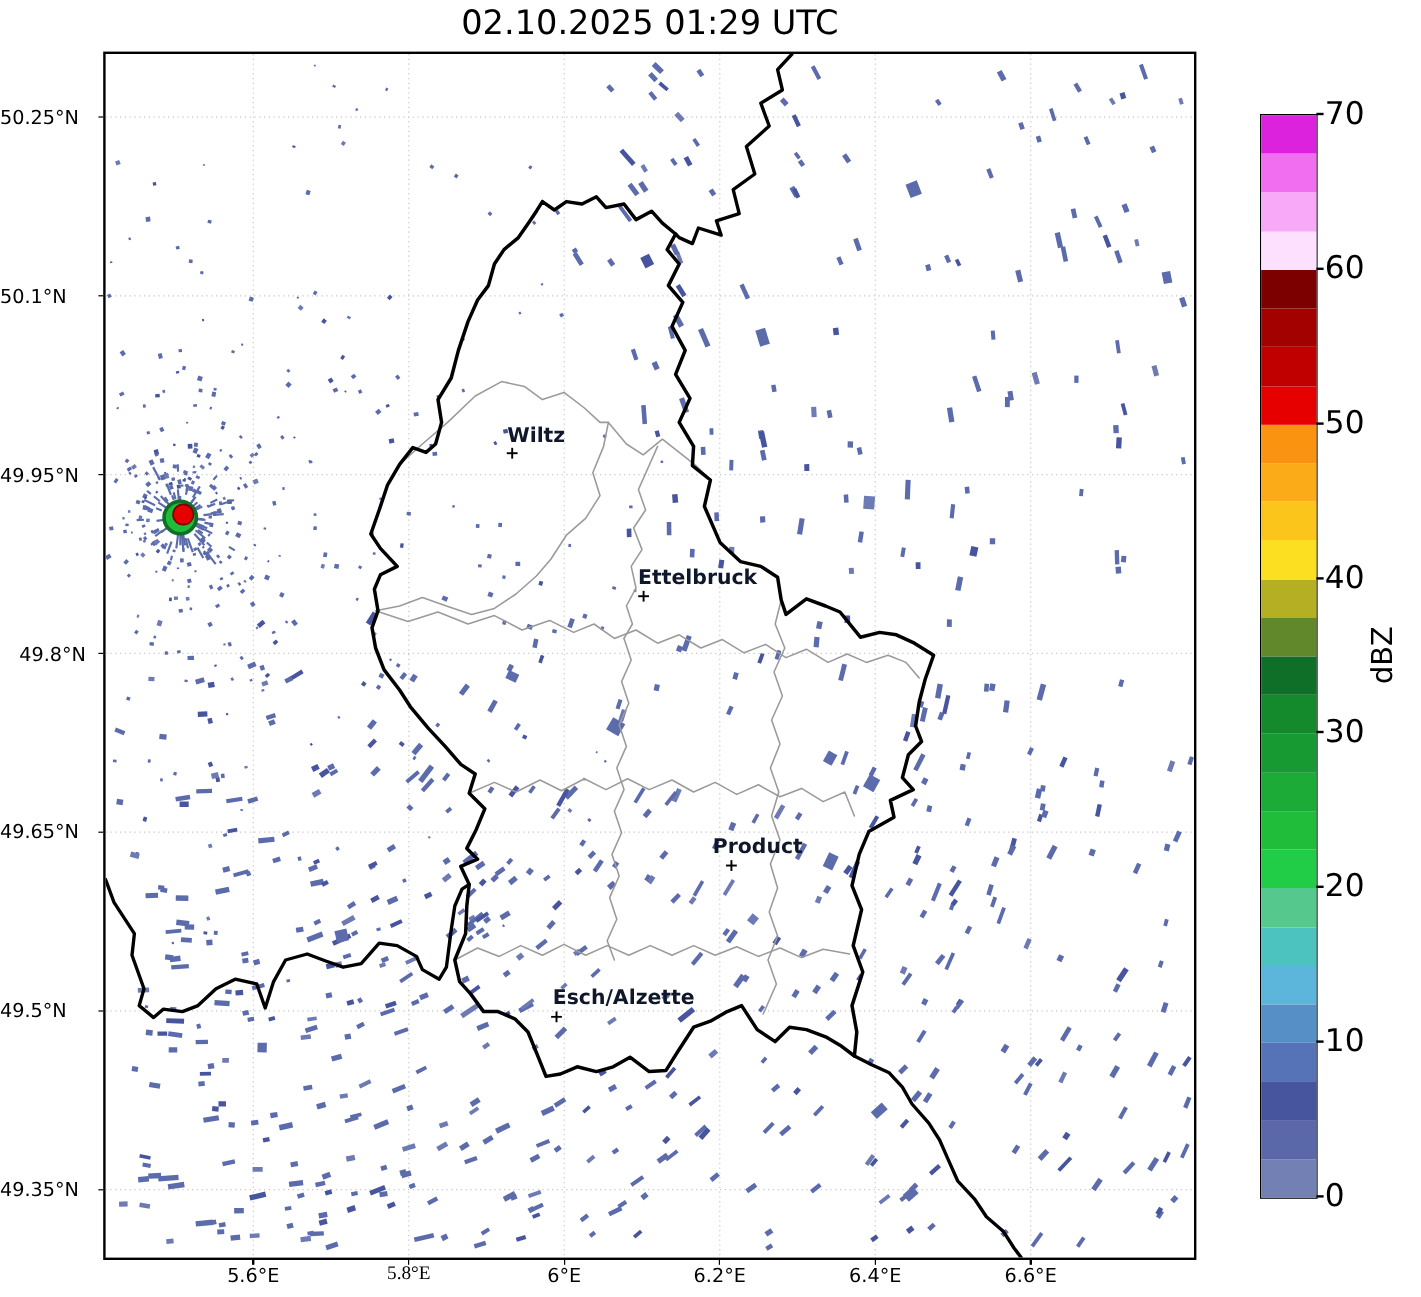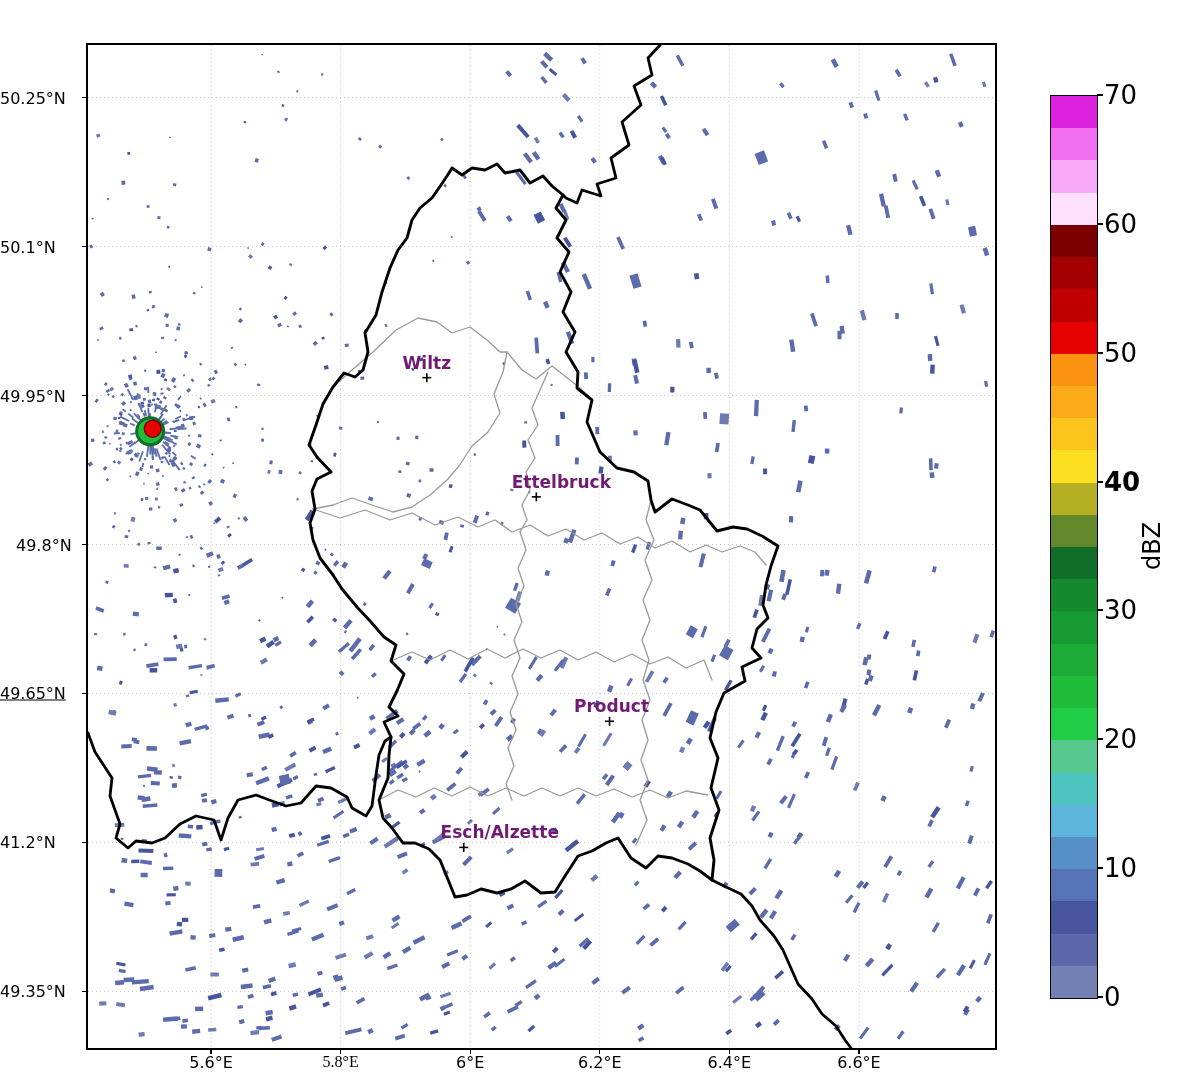--- a/index.html
+++ b/index.html
@@ -6,39 +6,40 @@
   body{font-family:"DejaVu Sans","Liberation Sans",sans-serif;}
   .page{position:relative;width:1184px;height:1081px;background:#fff;overflow:hidden;}
   .chart-title{position:absolute;left:88px;top:2px;width:907px;text-align:center;
     font-size:28px;color:#000;white-space:nowrap;}
   .plot{position:absolute;left:86px;top:43px;width:911px;height:1007px;
     border:2px solid #000;box-sizing:border-box;background:#fff;}
   .plot svg{position:absolute;left:0;top:0;}
   .overlay{position:absolute;left:0;top:0;width:907px;height:1003px;pointer-events:none;}
   .info-box{position:absolute;left:5px;top:5px;background:#fff;border:1.2px solid #2b2b2b;
     padding:3px 8px 4px 6px;font-size:14.5px;line-height:1.32;color:#000;z-index:5;}
-  .city-label{position:absolute;font-size:17px;font-weight:bold;color:#701a75;
-    transform:translate(-50%,-100%);white-space:nowrap;z-index:4;}
+  .city-label{position:absolute;font-size:17px;font-weight:bold;color:#0f172a;
+    transform:translate(-50%,-100%);white-space:nowrap;z-index:4;margin-left:20px;}
   .tick-label{position:absolute;font-size:16px;color:#000;white-space:nowrap;}
   .lat-label{width:80px;text-align:left;transform:translateY(-50%);}
   .lon-label{transform:translateX(-50%);}
   .tickmark{position:absolute;background:#000;}
   .colorbar{position:absolute;left:1050px;top:95px;width:46px;height:902px;
     border:1.4px solid #000;box-sizing:content-box;}
   .cb-seg{position:absolute;left:0;width:100%;}
   .cb-num{position:absolute;left:1104px;font-size:26px;color:#000;transform:translateY(-50%);}
   .cb-tick{position:absolute;left:1097px;width:6px;height:2px;background:#000;}
   .cb-label{position:absolute;left:1152px;top:546px;font-size:24px;color:#000;
     transform:translate(-50%,-50%) rotate(-90deg);white-space:nowrap;}
 </style>
 </head>
 <body>
 
 <div class="page">
 
+  <div class="chart-title">02.10.2025 01:29 UTC</div>
 
   <div class="plot">
     <svg width="907" height="1003" viewBox="0 0 907 1003">
       <defs>
           <clipPath id="clipPlot">
             <rect x="0" y="0" width="907" height="1003"></rect>
           </clipPath>
         </defs>
       <g clip-path="url(#clipPlot)">
         <g id="g-grid">
@@ -1136,23 +1137,23 @@
 
   <div id="axis-layer">
       <div class="tick-label lat-label" style="left:0px;top:97.63267326732412px;">50.25°N</div>
       <div class="tickmark" style="left:82px;top:97.03267326732413px;width:4px;height:1.4px;"></div>
       <div class="tick-label lat-label" style="left:0px;top:246.59306930692696px;">50.1°N</div>
       <div class="tickmark" style="left:82px;top:245.99306930692697px;width:4px;height:1.4px;"></div>
       <div class="tick-label lat-label" style="left:0px;top:395.5534653465298px;">49.95°N</div>
       <div class="tickmark" style="left:82px;top:394.95346534652975px;width:4px;height:1.4px;"></div>
       <div class="tick-label lat-label" style="left:0px;top:544.5138613861398px;margin-left:16px;">49.8°N</div>
       <div class="tickmark" style="left:82px;top:543.9138613861397px;width:4px;height:1.4px;"></div>
-      <div class="tick-label lat-label" style="left:0px;top:693.4742574257426px;text-decoration:underline;">49.65°N</div>
+      <div class="tick-label lat-label" style="left:0px;top:693.4742574257426px;">49.65°N</div>
       <div class="tickmark" style="left:82px;top:692.8742574257426px;width:4px;height:1.4px;"></div>
-      <div class="tick-label lat-label" style="left:0px;top:842.4346534653454px;">41.2°N</div>
+      <div class="tick-label lat-label" style="left:0px;top:842.4346534653454px;">49.5°N</div>
       <div class="tickmark" style="left:82px;top:841.8346534653454px;width:4px;height:1.4px;"></div>
       <div class="tick-label lat-label" style="left:0px;top:991.3950495049482px;">49.35°N</div>
       <div class="tickmark" style="left:82px;top:990.7950495049482px;width:4px;height:1.4px;"></div>
       <div class="tick-label lon-label" style="left:211.09285714285687px;top:1053px;">5.6°E</div>
       <div class="tickmark" style="left:210.39285714285688px;top:1050px;width:1.4px;height:4px;"></div>
       <div class="tick-label lon-label" style="left:340.6642857142856px;top:1053px;font-family:Liberation Serif, serif;">5.8°E</div>
       <div class="tickmark" style="left:339.9642857142856px;top:1050px;width:1.4px;height:4px;"></div>
       <div class="tick-label lon-label" style="left:470.2357142857143px;top:1053px;">6°E</div>
       <div class="tickmark" style="left:469.53571428571433px;top:1050px;width:1.4px;height:4px;"></div>
       <div class="tick-label lon-label" style="left:599.807142857143px;top:1053px;">6.2°E</div>
@@ -1196,21 +1197,21 @@
   <div id="colorbar-axis">
       <div class="cb-tick" style="top:996px;"></div>
       <div class="cb-num" style="top:997px;">0</div>
       <div class="cb-tick" style="top:867.1428571428571px;"></div>
       <div class="cb-num" style="top:868.1428571428571px;">10</div>
       <div class="cb-tick" style="top:738.2857142857143px;"></div>
       <div class="cb-num" style="top:739.2857142857143px;">20</div>
       <div class="cb-tick" style="top:609.4285714285714px;"></div>
       <div class="cb-num" style="top:610.4285714285714px;">30</div>
       <div class="cb-tick" style="top:480.57142857142856px;"></div>
-      <div class="cb-num" style="top:481.57142857142856px;font-weight:bold;">40</div>
+      <div class="cb-num" style="top:481.57142857142856px;">40</div>
       <div class="cb-tick" style="top:351.7142857142857px;"></div>
       <div class="cb-num" style="top:352.7142857142857px;">50</div>
       <div class="cb-tick" style="top:222.85714285714286px;"></div>
       <div class="cb-num" style="top:223.85714285714286px;">60</div>
       <div class="cb-tick" style="top:94px;"></div>
       <div class="cb-num" style="top:95px;text-align:center;">70</div>
     </div>
   <div class="cb-label">dBZ</div>
 
 </div>

